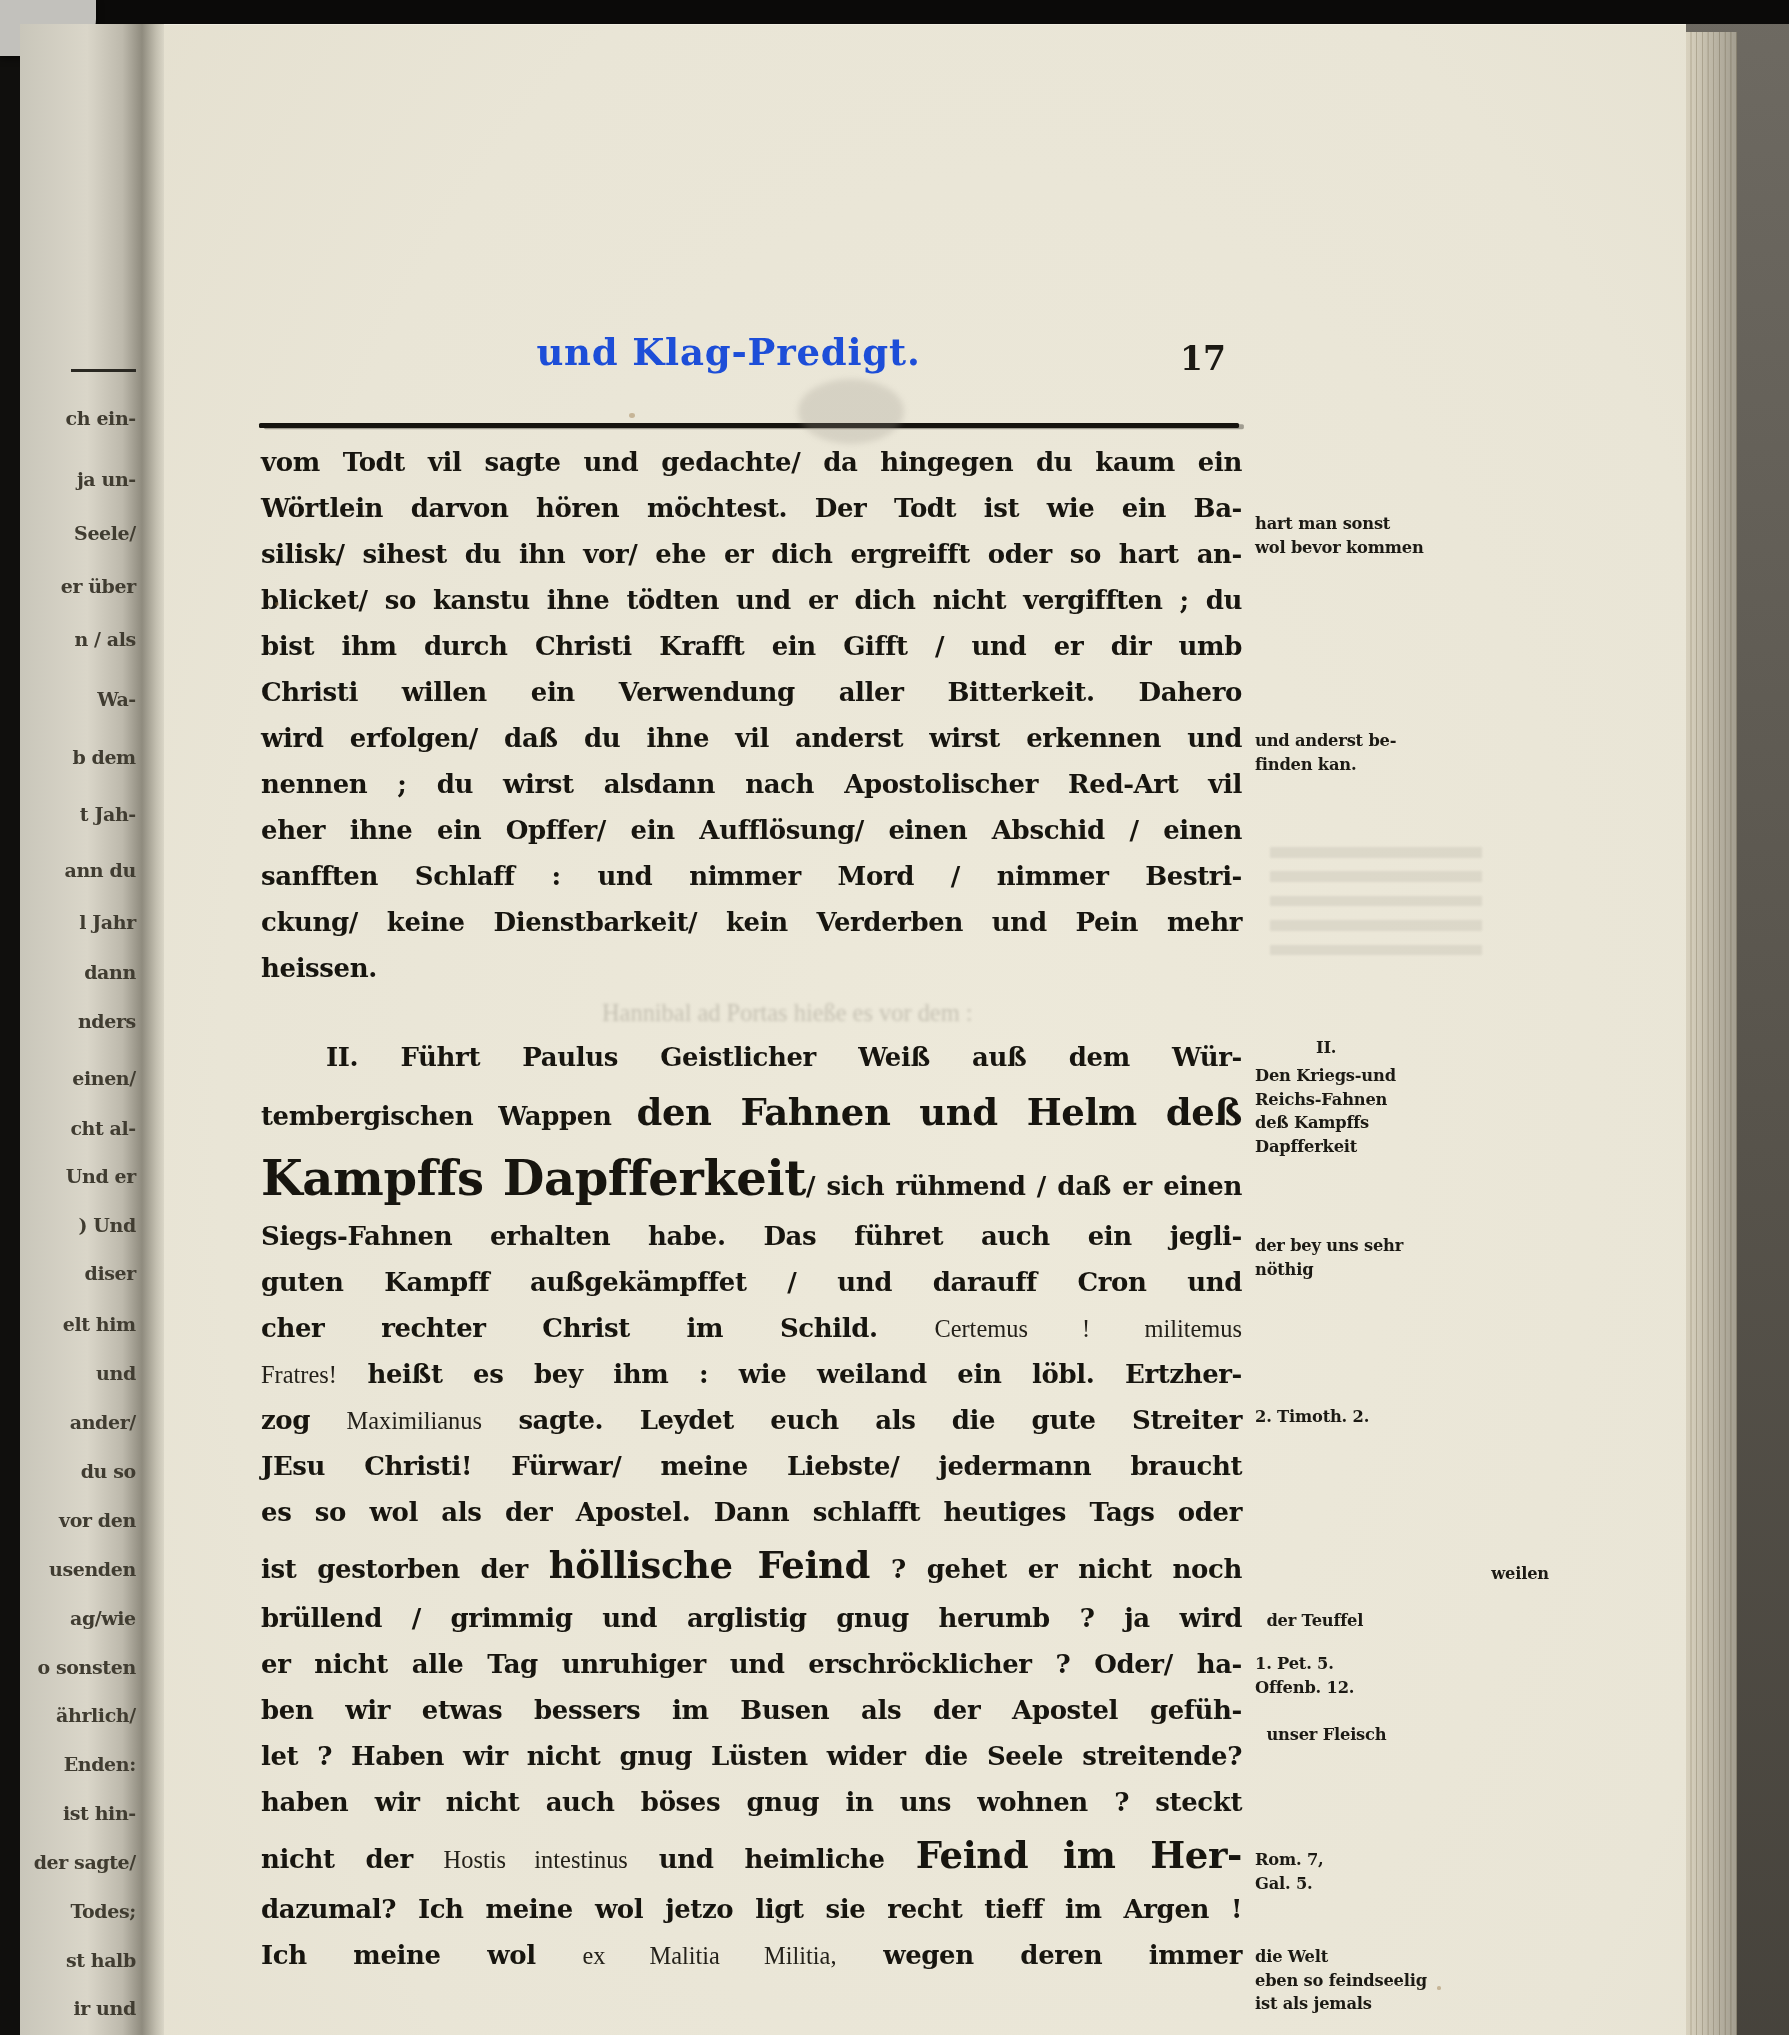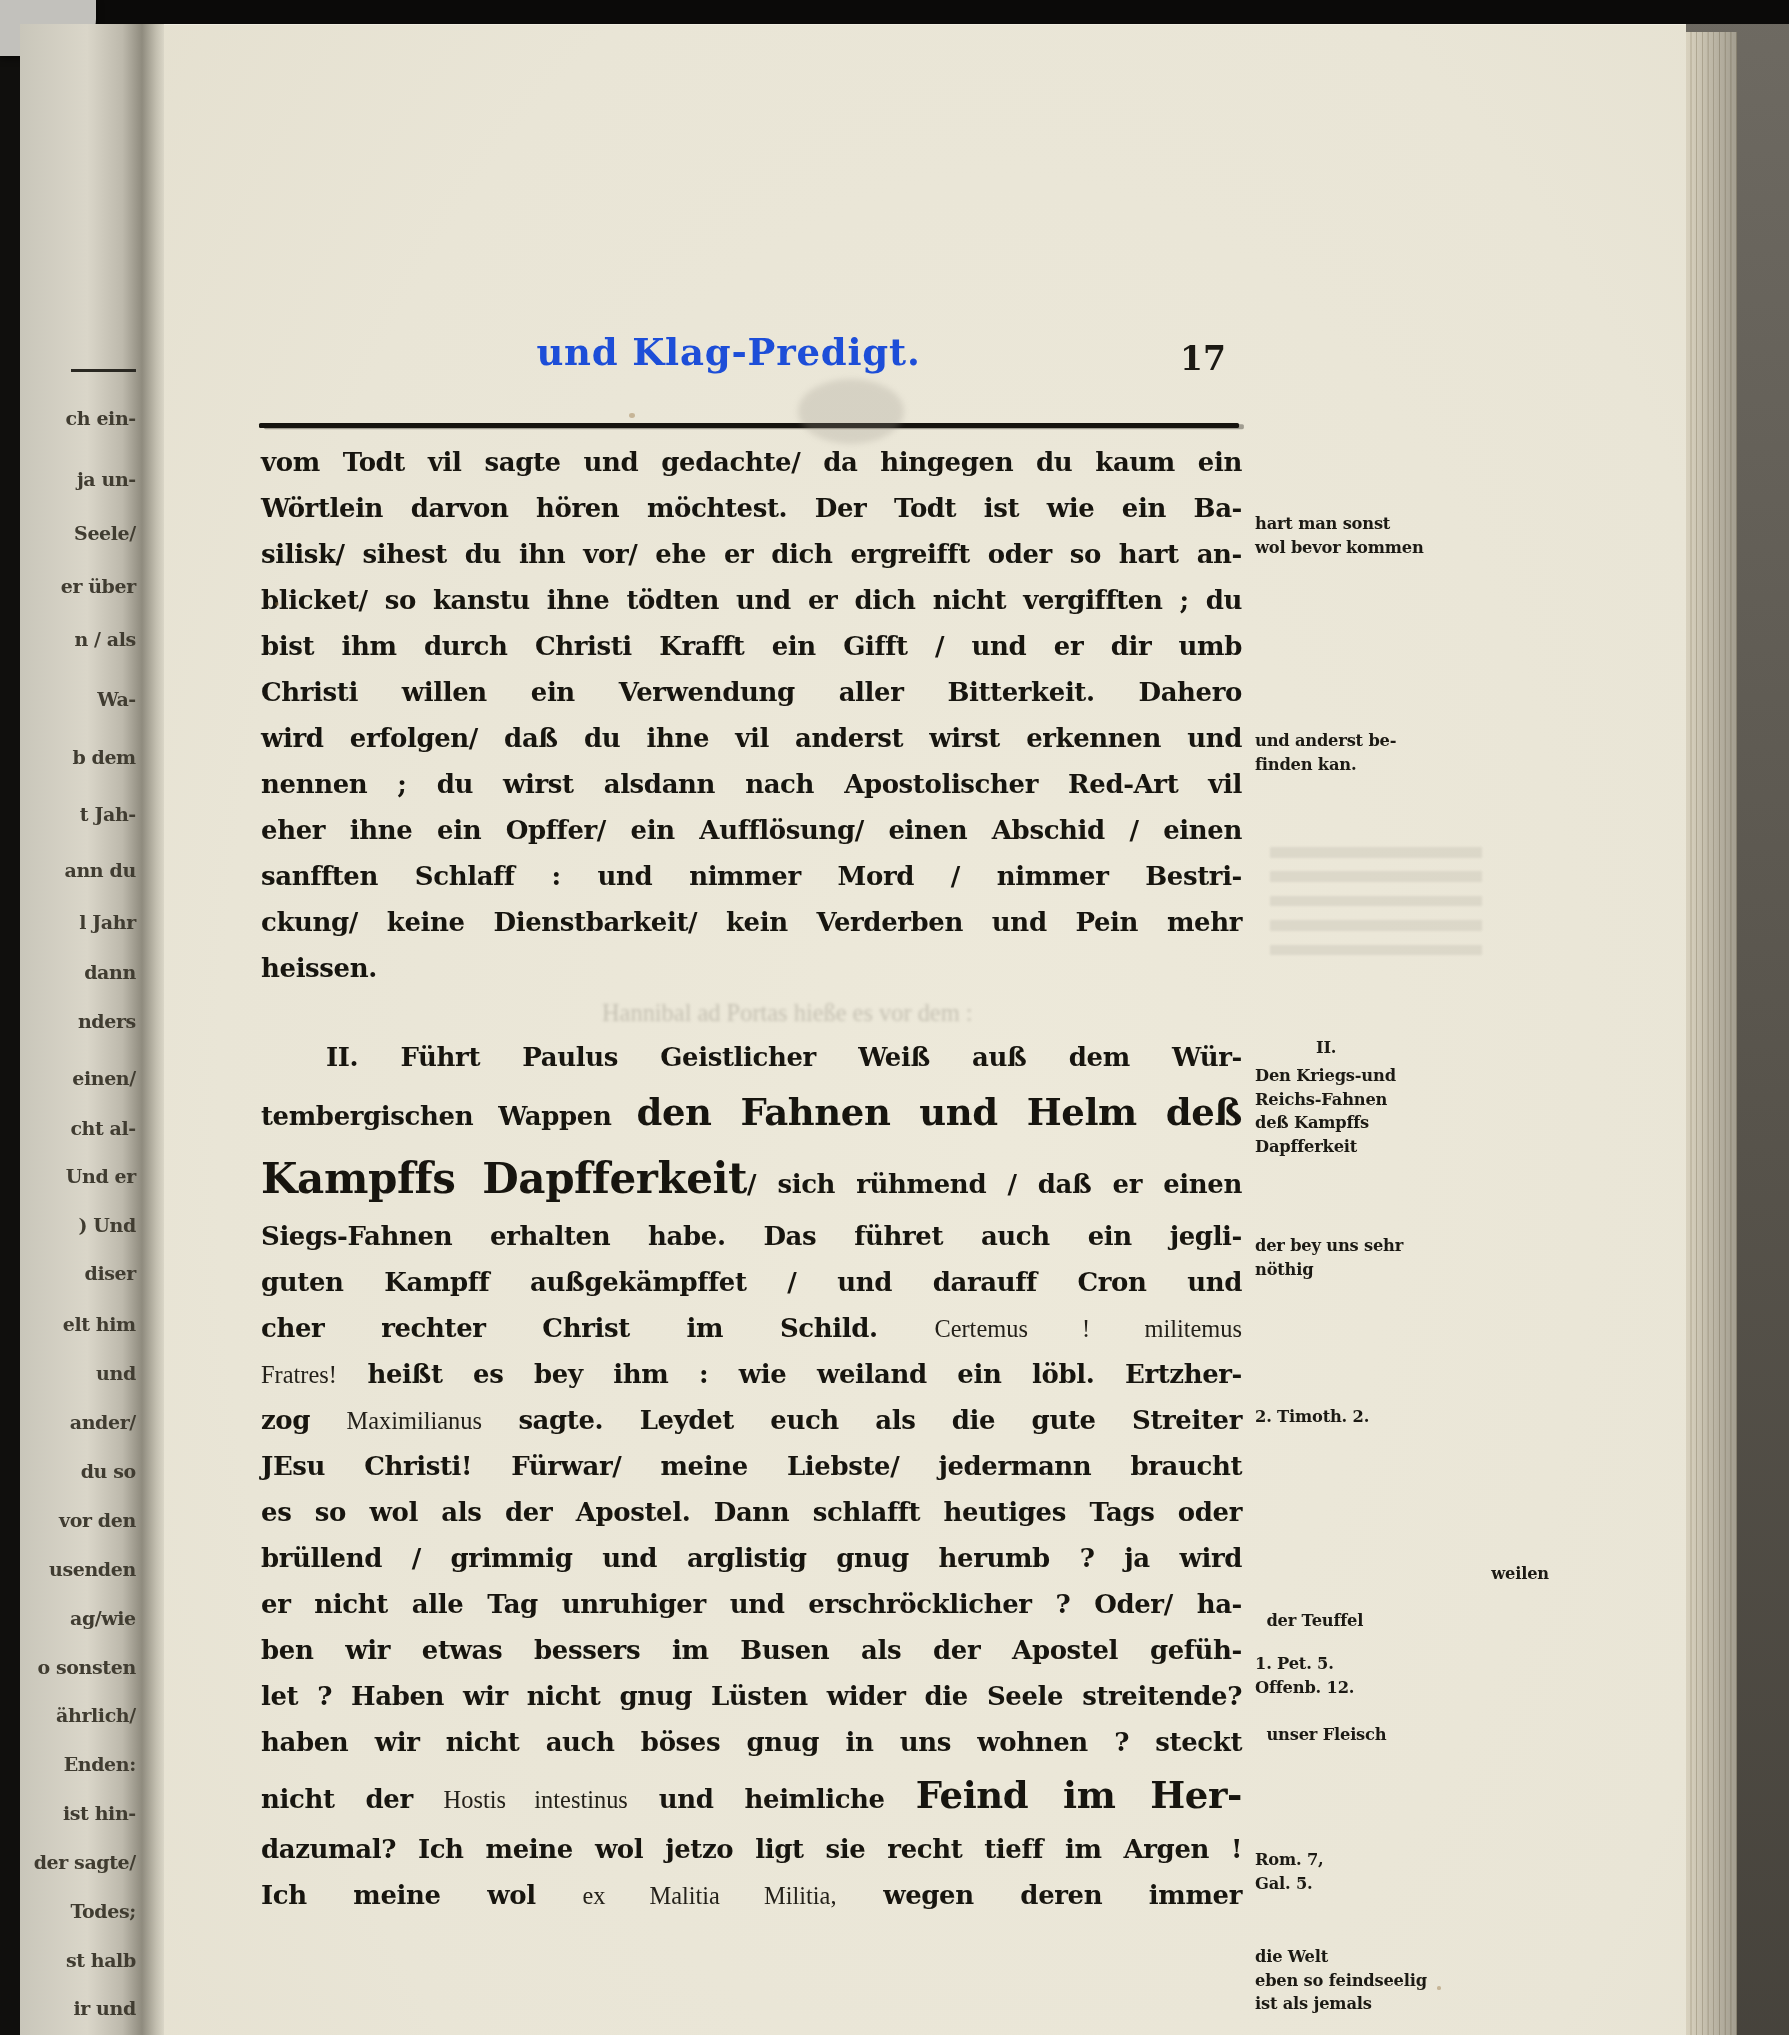--- a/index.html
+++ b/index.html
@@ -43,21 +43,21 @@
   .header-rule{position:absolute;left:259px;top:423px;width:980px;height:4.5px;background:#16140f;
     border-radius:1.6px;box-shadow:4.9px 1.2px 0 rgba(22,20,15,.35);}
 
   
   #text-block{position:absolute;left:261px;top:439px;width:981px;color:#17150f;}
   .line{display:block;text-align:justify;text-align-last:justify;white-space:nowrap;}
   .line.no-just{text-align-last:left;}
   .seg-f{font-size:26px;font-weight:bold;letter-spacing:-0.4px;}
   .seg-r{font-size:24.4px;font-weight:normal;color:#24211a;font-family:"Liberation Serif",serif;}
   .seg-B{font-size:37px;font-weight:bold;letter-spacing:-0.4px;}
-  .seg-G{font-size:42px;font-weight:bold;letter-spacing:-0.4px;}
+  .seg-G{font-size:48px;font-weight:bold;letter-spacing:-0.4px;}
 
   
   #margin-notes{position:absolute;left:1255px;top:0;width:269px;color:#1c1a14;}
   .mnote{position:absolute;left:0;width:261px;}
   .mline{font-size:16.3px;font-weight:bold;line-height:23.6px;white-space:nowrap;letter-spacing:-0.2px;}
   .mnote.center{text-align:left;}
   .mnote.center .mline{text-align:left;padding-left:61px;}
 
   
   .ghost-text{position:absolute;color:#8a8578;opacity:.4;filter:blur(1.6px);
@@ -144,20 +144,21 @@
       <div class="line" style="height: 46px; line-height: 46px; padding-left: 65px;"><span class="seg-f">II. Führt Paulus Geistlicher Weiß auß dem Wür-</span></div>
       <div class="line" style="height: 64px; line-height: 64px;"><span class="seg-f">tembergischen Wappen </span><span class="seg-B">den Fahnen und Helm deß</span></div>
       <div class="line" style="height: 69px; line-height: 69px;"><span class="seg-G">Kampffs Dapfferkeit</span><span class="seg-f">/ sich rühmend / daß er einen</span></div>
       <div class="line" style="height: 46px; line-height: 46px;"><span class="seg-f">Siegs-Fahnen erhalten habe. Das führet auch ein jegli-</span></div>
       <div class="line" style="height: 46px; line-height: 46px;"><span class="seg-f">guten Kampff außgekämpffet / und darauff Cron und</span></div>
       <div class="line" style="height: 46px; line-height: 46px;"><span class="seg-f">cher rechter Christ im Schild. </span><span class="seg-r">Certemus ! militemus</span></div>
       <div class="line" style="height: 46px; line-height: 46px;"><span class="seg-r">Fratres!</span><span class="seg-f"> heißt es bey ihm : wie weiland ein löbl. Ertzher-</span></div>
       <div class="line" style="height: 46px; line-height: 46px;"><span class="seg-f">zog </span><span class="seg-r">Maximilianus</span><span class="seg-f"> sagte. Leydet euch als die gute Streiter</span></div>
       <div class="line" style="height: 46px; line-height: 46px;"><span class="seg-f">JEsu Christi! Fürwar/ meine Liebste/ jedermann braucht</span></div>
       <div class="line" style="height: 46px; line-height: 46px;"><span class="seg-f">es so wol als der Apostel. Dann schlafft heutiges Tags oder</span></div>
+      <div class="line" style="height: 60px; line-height: 60px;"><span class="seg-f">ist gestorben der </span><span class="seg-B">höllische Feind</span><span class="seg-f"> ? gehet er nicht noch</span></div>
       <div class="line" style="height: 46px; line-height: 46px;"><span class="seg-f">brüllend / grimmig und arglistig gnug herumb ? ja wird</span></div>
       <div class="line" style="height: 46px; line-height: 46px;"><span class="seg-f">er nicht alle Tag unruhiger und erschröcklicher ? Oder/ ha-</span></div>
       <div class="line" style="height: 46px; line-height: 46px;"><span class="seg-f">ben wir etwas bessers im Busen als der Apostel gefüh-</span></div>
       <div class="line" style="height: 46px; line-height: 46px;"><span class="seg-f">let ? Haben wir nicht gnug Lüsten wider die Seele streitende?</span></div>
       <div class="line" style="height: 46px; line-height: 46px;"><span class="seg-f">haben wir nicht auch böses gnug in uns wohnen ? steckt</span></div>
       <div class="line" style="height: 61px; line-height: 61px;"><span class="seg-f">nicht der </span><span class="seg-r">Hostis intestinus</span><span class="seg-f"> und heimliche </span><span class="seg-B">Feind im Her-</span></div>
       <div class="line" style="height: 46px; line-height: 46px;"><span class="seg-f">dazumal? Ich meine wol jetzo ligt sie recht tieff im Argen !</span></div>
       <div class="line" style="height: 46px; line-height: 46px;"><span class="seg-f">Ich meine wol </span><span class="seg-r">ex Malitia Militia,</span><span class="seg-f"> wegen deren immer</span></div>
     </div>
   </div>

